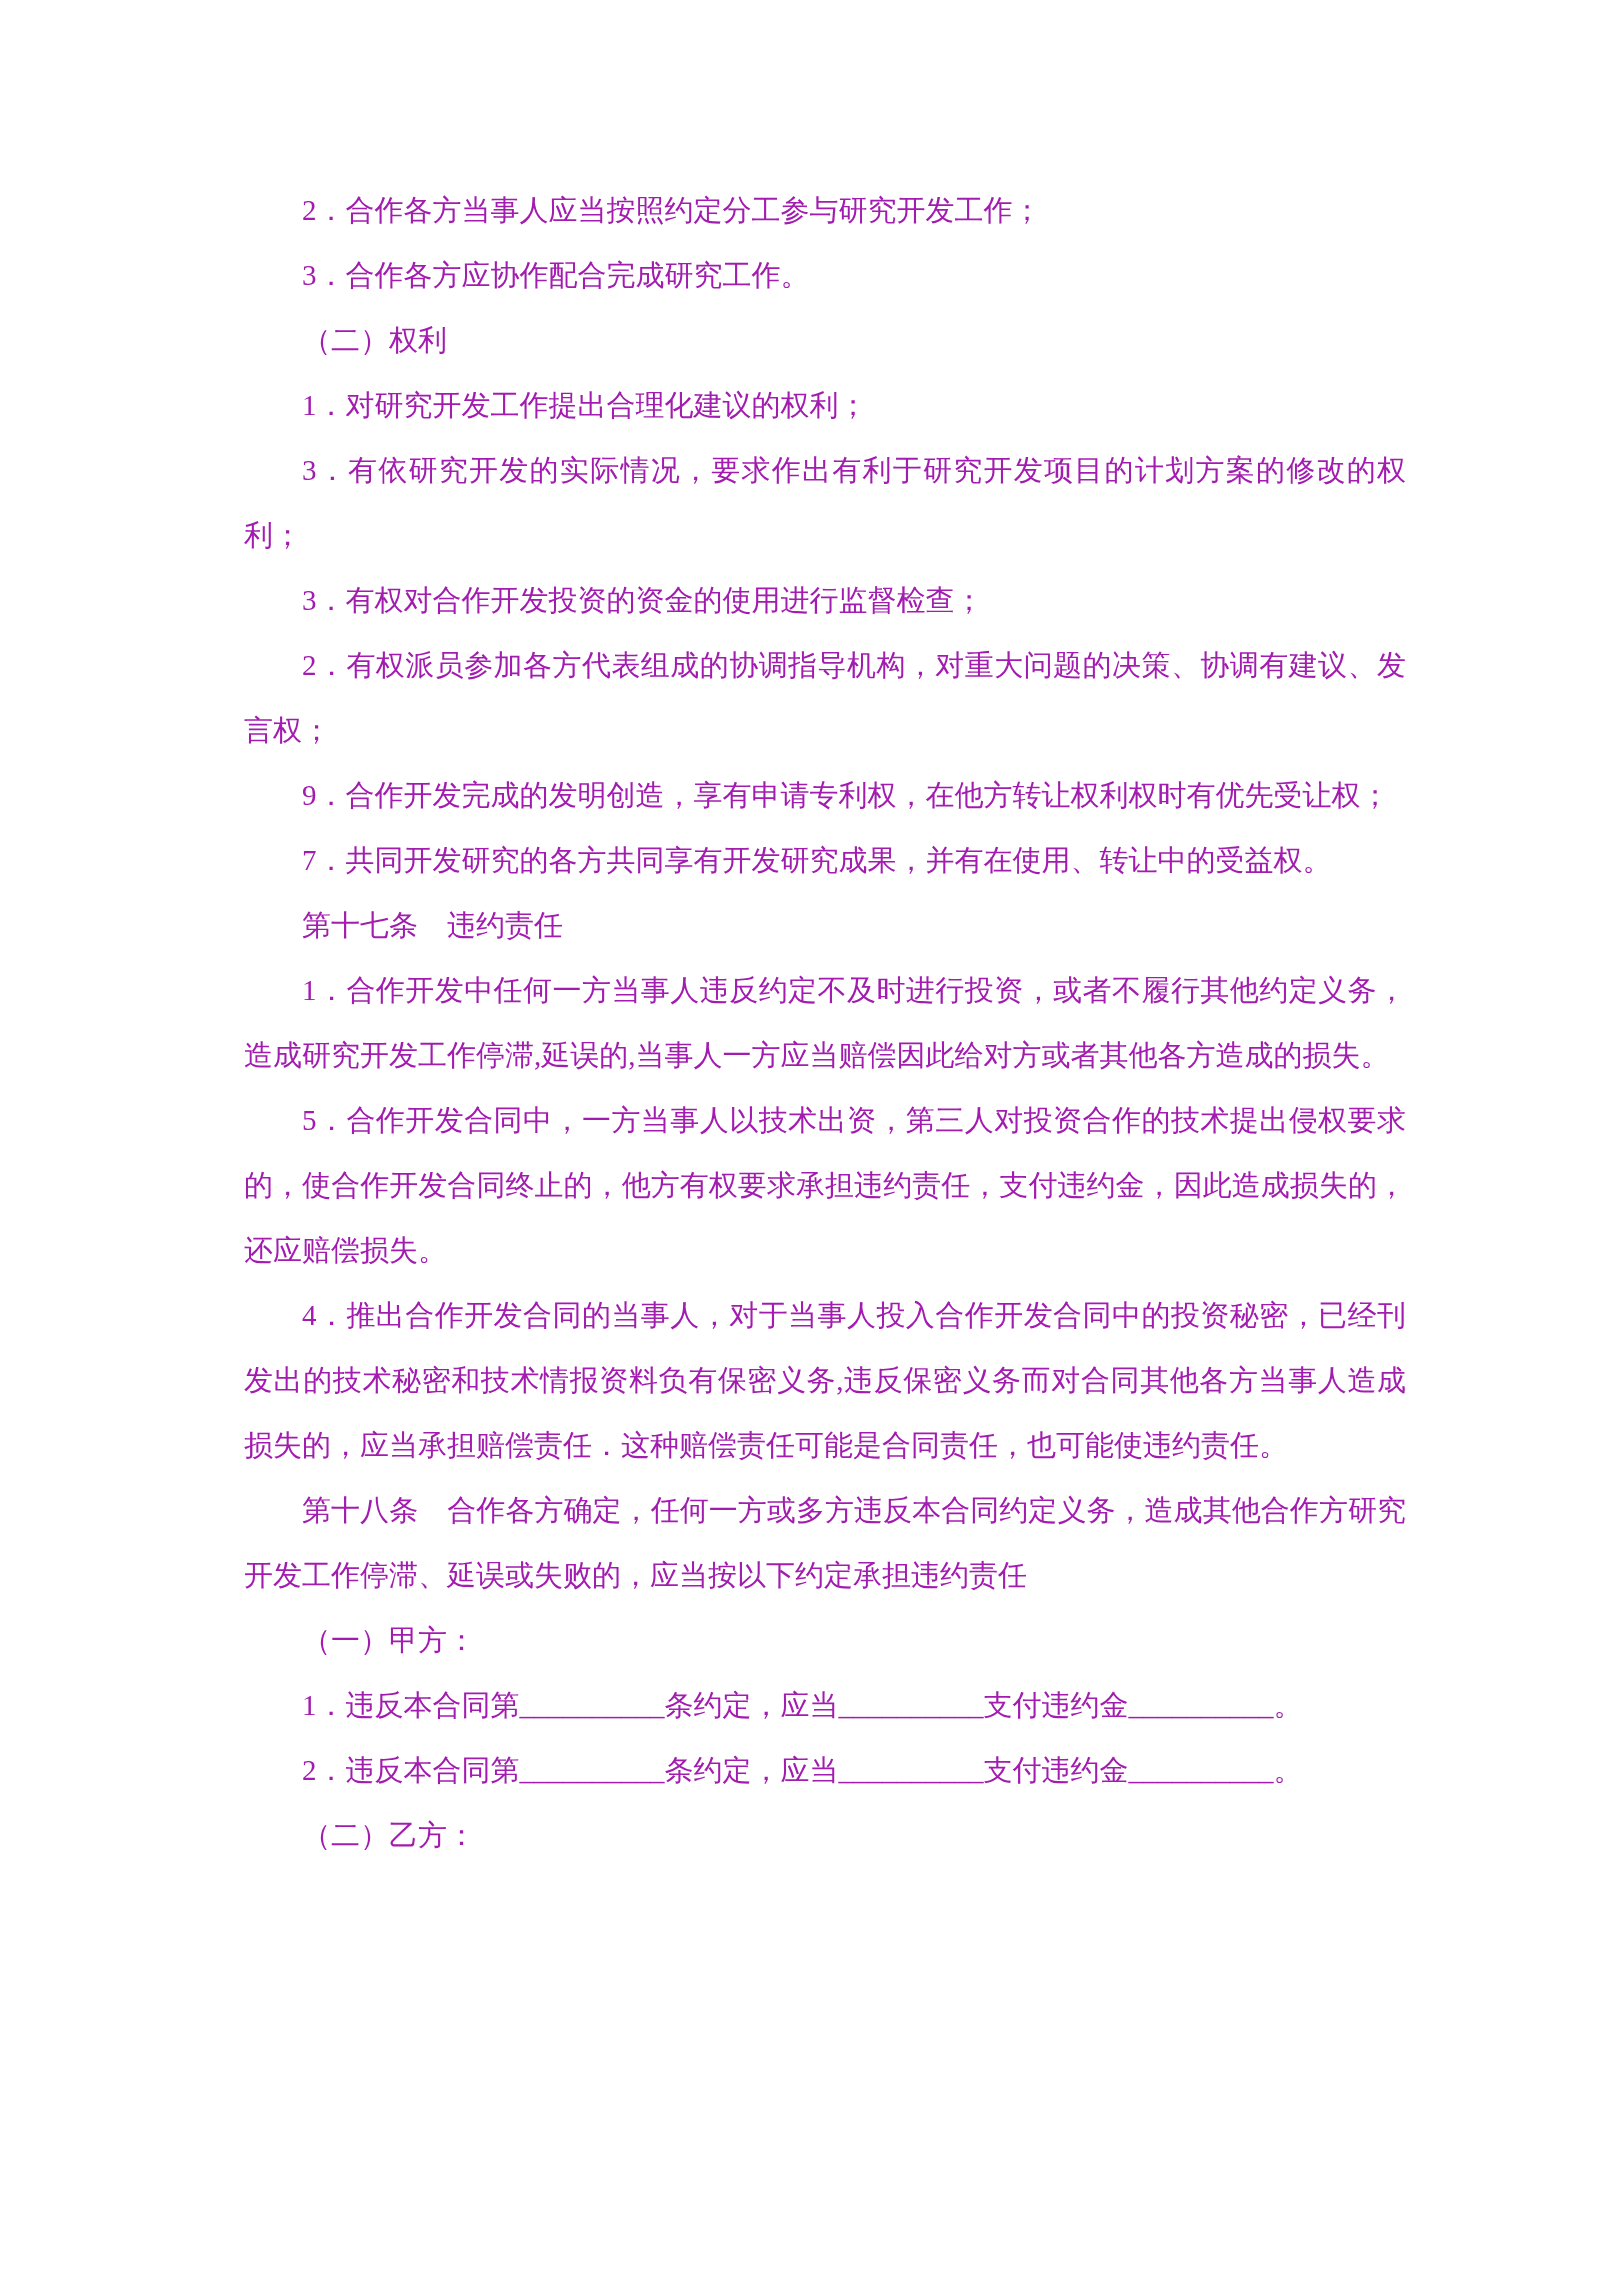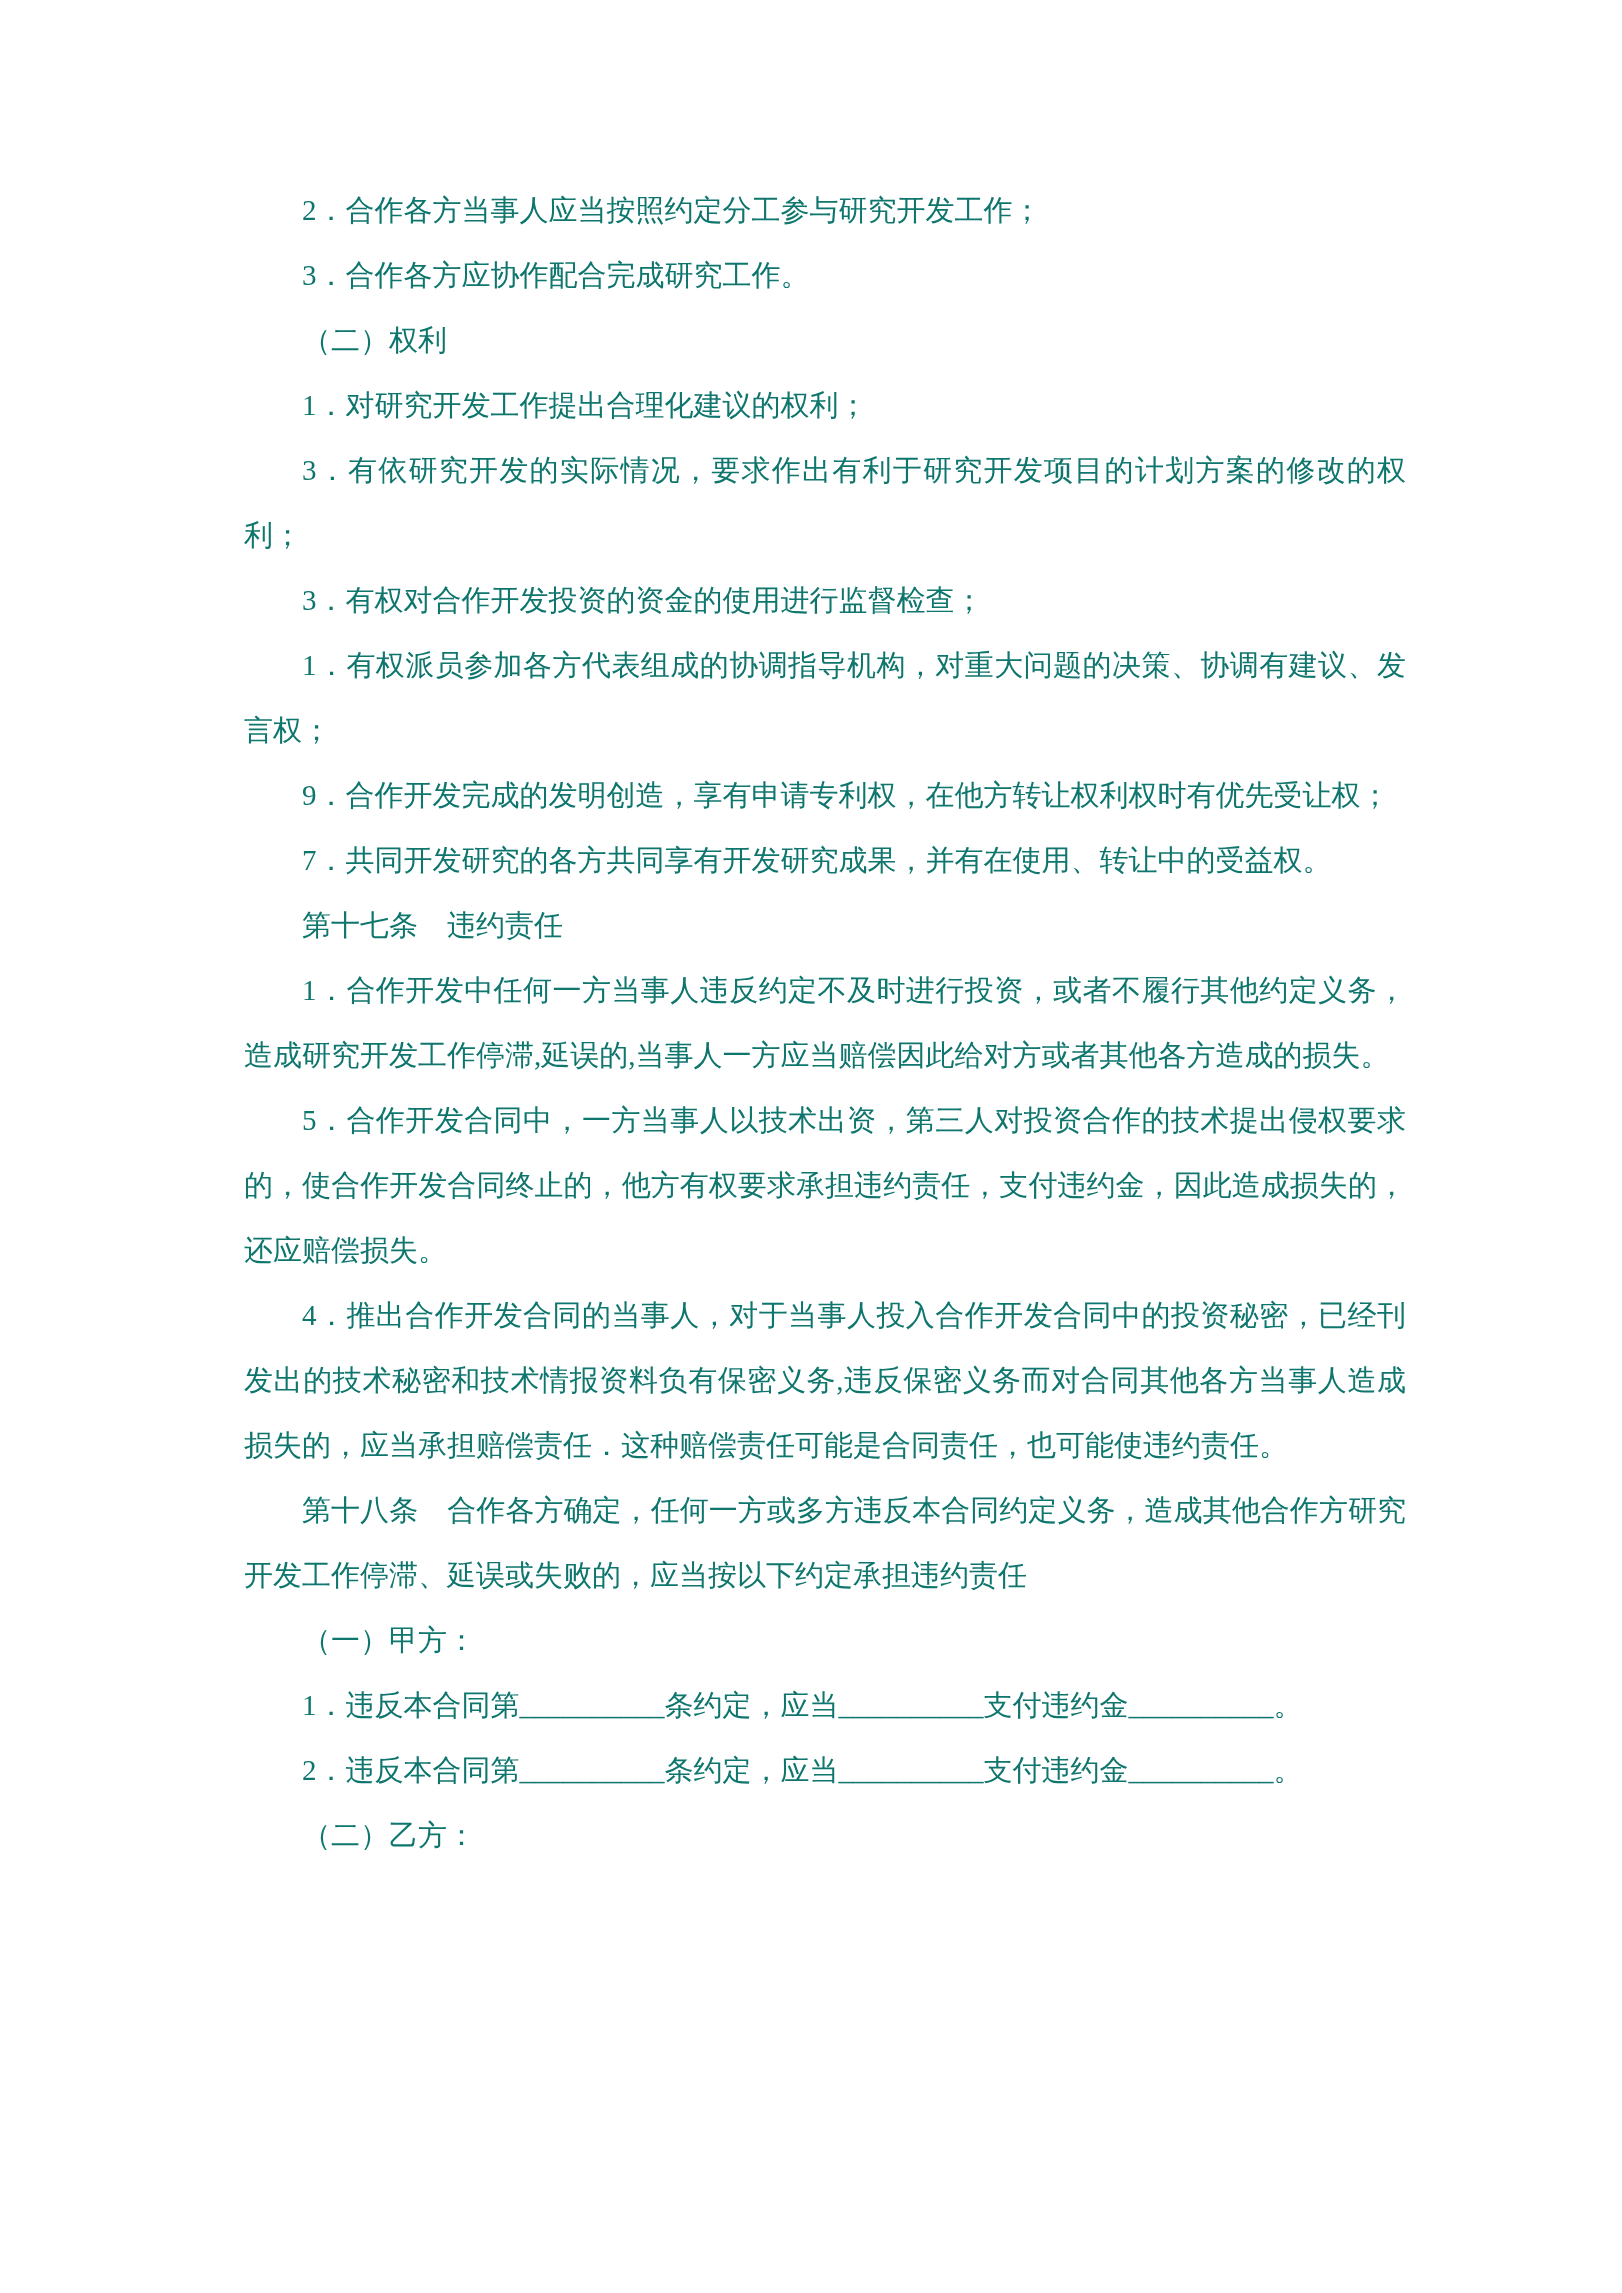--- a/index.html
+++ b/index.html
@@ -23,36 +23,36 @@
     width: 1162px;
   }
   .para {
     margin: 0;
     padding: 0;
     font-size: 29px;
     line-height: 65px;
     text-align: justify;
     text-indent: 2em;
     word-break: break-all;
-    color: #0f766e;
+    color: #a21caf;
     font-family: Liberation Serif, serif;
   }
 </style>
 </head>
 <body>
 
 <div class="page">
   <div class="doc" id="doc">
       <p class="para">2．合作各方当事人应当按照约定分工参与研究开发工作；</p>
       <p class="para">3．合作各方应协作配合完成研究工作。</p>
       <p class="para">（二）权利</p>
       <p class="para">1．对研究开发工作提出合理化建议的权利；</p>
       <p class="para">3．有依研究开发的实际情况，要求作出有利于研究开发项目的计划方案的修改的权利；</p>
       <p class="para">3．有权对合作开发投资的资金的使用进行监督检查；</p>
-      <p class="para">1．有权派员参加各方代表组成的协调指导机构，对重大问题的决策、协调有建议、发言权；</p>
+      <p class="para">2．有权派员参加各方代表组成的协调指导机构，对重大问题的决策、协调有建议、发言权；</p>
       <p class="para">9．合作开发完成的发明创造，享有申请专利权，在他方转让权利权时有优先受让权；</p>
       <p class="para">7．共同开发研究的各方共同享有开发研究成果，并有在使用、转让中的受益权。</p>
       <p class="para">第十七条　违约责任</p>
       <p class="para">1．合作开发中任何一方当事人违反约定不及时进行投资，或者不履行其他约定义务，造成研究开发工作停滞,延误的,当事人一方应当赔偿因此给对方或者其他各方造成的损失。</p>
       <p class="para">5．合作开发合同中，一方当事人以技术出资，第三人对投资合作的技术提出侵权要求的，使合作开发合同终止的，他方有权要求承担违约责任，支付违约金，因此造成损失的，还应赔偿损失。</p>
       <p class="para">4．推出合作开发合同的当事人，对于当事人投入合作开发合同中的投资秘密，已经刊发出的技术秘密和技术情报资料负有保密义务,违反保密义务而对合同其他各方当事人造成损失的，应当承担赔偿责任．这种赔偿责任可能是合同责任，也可能使违约责任。</p>
       <p class="para">第十八条　合作各方确定，任何一方或多方违反本合同约定义务，造成其他合作方研究开发工作停滞、延误或失败的，应当按以下约定承担违约责任</p>
       <p class="para">（一）甲方：</p>
       <p class="para">1．违反本合同第__________条约定，应当__________支付违约金__________。</p>
       <p class="para">2．违反本合同第__________条约定，应当__________支付违约金__________。</p>

